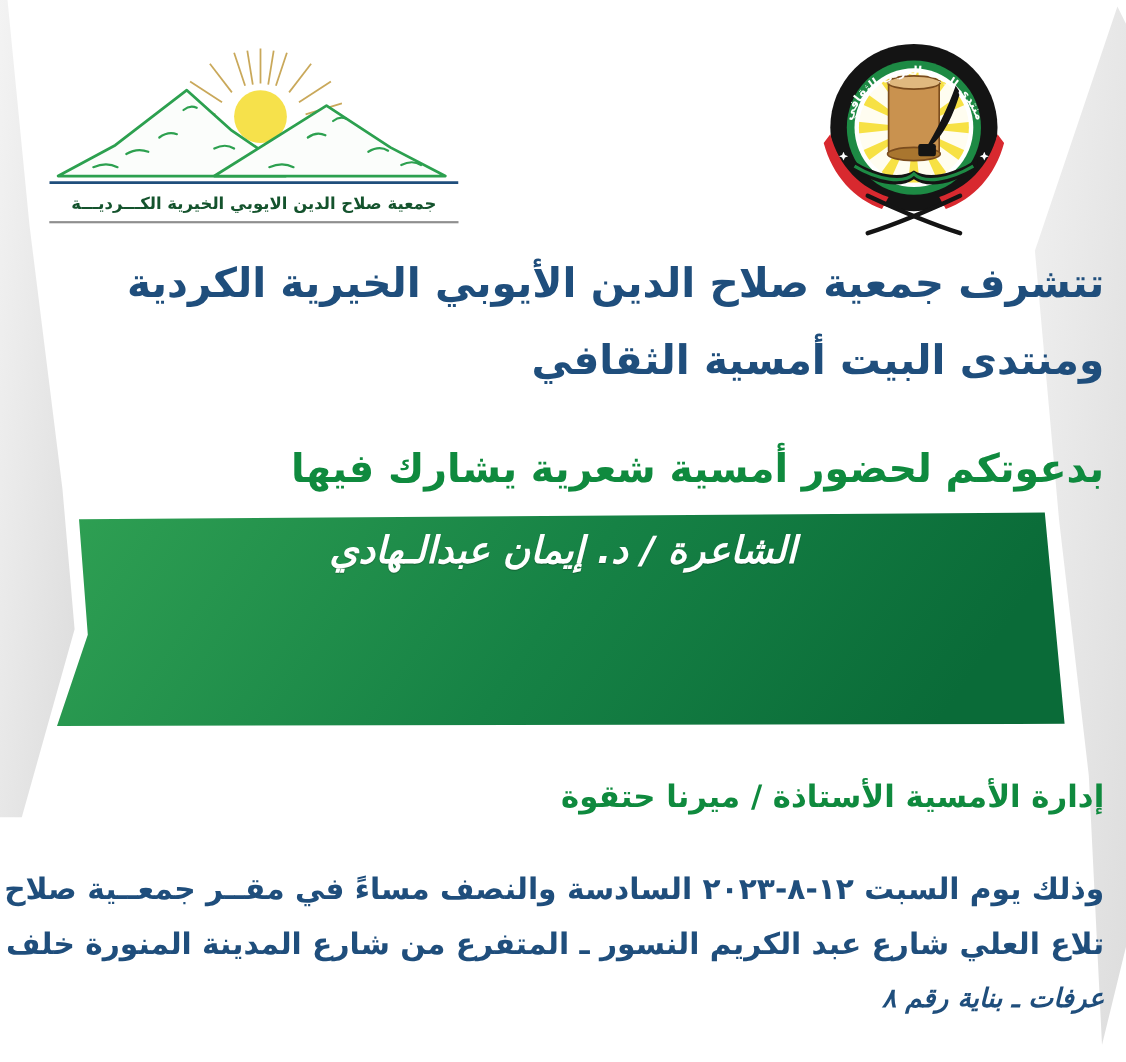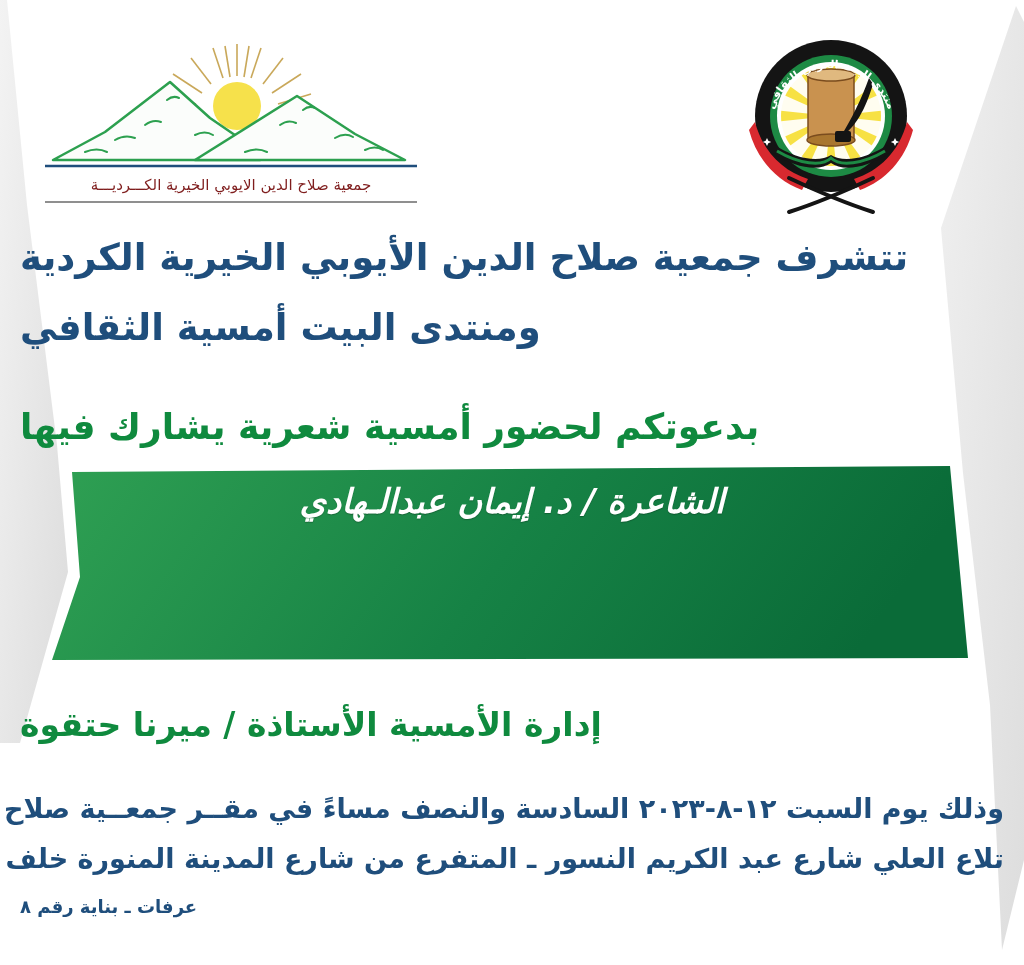--- a/index.html
+++ b/index.html
@@ -4,46 +4,46 @@
 <style>
   html,body{margin:0;padding:0;}
   body{
     width:1024px;height:965px;position:relative;overflow:hidden;
     background:#ffffff;
     font-family:"DejaVu Sans", sans-serif;
   }
   .abs{position:absolute;}
   .bgsvg{left:0;top:0;width:1024px;height:965px;}
   .txt{
-    left:20px;right:20px;text-align:left;direction:rtl;
+    left:20px;right:20px;text-align:right;direction:rtl;
     font-weight:bold;white-space:nowrap;
   }
   .navy{color:#1f4e7c;}
   .greentx{color:#0f8a3e;}
   .title1{top:233px;font-size:37px;line-height:50px;}
   .title2{top:303px;font-size:37px;line-height:50px;}
   .invite{top:404px;font-size:36px;line-height:46px;}
   .banner-text{
     left:70px;right:70px;top:472px;height:186px;
     display:flex;flex-direction:column;justify-content:space-between;
     padding:6px 0 10px 0;box-sizing:border-box;font-style:italic;
   }
   .banner-line{
     color:#ffffff;font-weight:bold;font-size:34px;line-height:46px;
     text-align:center;direction:rtl;white-space:nowrap;
     text-shadow:0 1px 1px rgba(0,0,0,0.25);
   }
-  .moderation{top:703px;font-size:33px;line-height:44px;}
+  .moderation{top:703px;font-size:28px;line-height:44px;}
   .d1{top:788px;font-size:27px;line-height:42px;}
   .d2{top:838px;font-size:27px;line-height:42px;}
-  .d3{top:886px;font-size:18px;line-height:42px;}
+  .d3{top:886px;font-size:24px;line-height:42px;font-style:italic;}
   .charity-logo{left:45px;top:30px;width:372px;}
   .charity-caption{
     margin-top:2px;text-align:center;direction:rtl;
-    color:#7f1d1d;font-size:15px;font-weight:normal;letter-spacing:0.5px;
+    color:#14532d;font-size:15px;font-weight:bold;letter-spacing:0.5px;
     padding-bottom:7px;border-bottom:2px solid #8f8f8f;white-space:nowrap;
   }
   .forum-emblem{left:745px;top:28px;width:172px;height:192px;}
 </style>
 </head>
 <body>
 
 <svg class="abs bgsvg" viewBox="0 0 1024 965" xmlns="http://www.w3.org/2000/svg">
   <defs>
     <linearGradient id="grayL" x1="0" y1="0" x2="1" y2="1">

